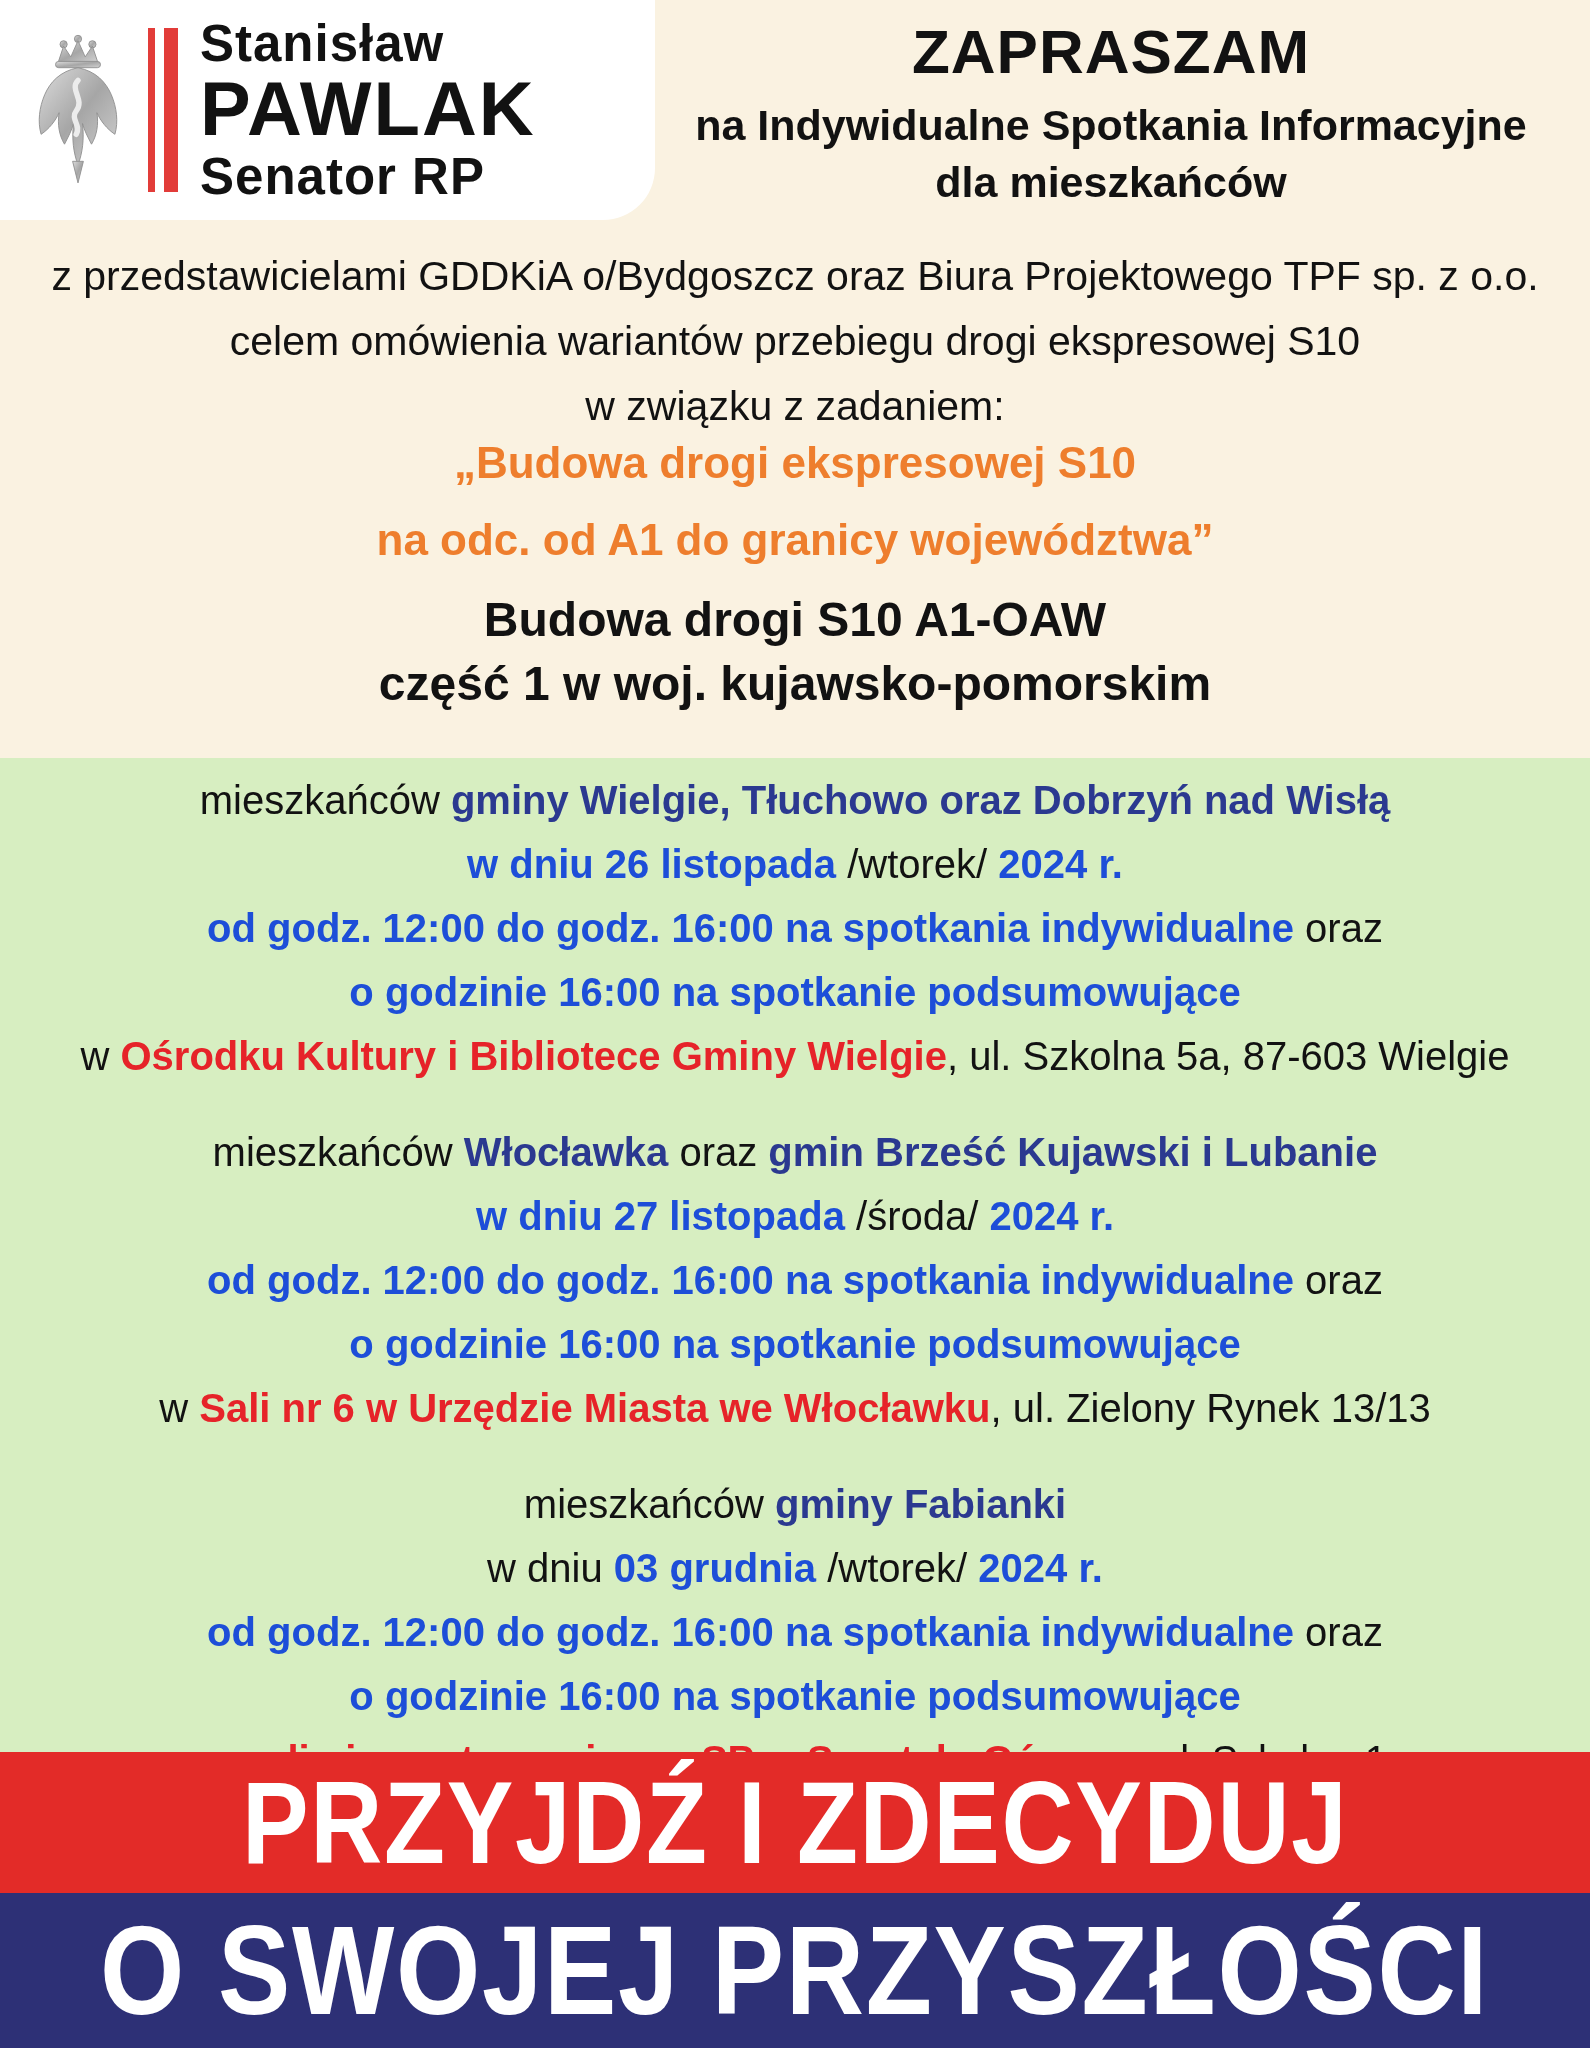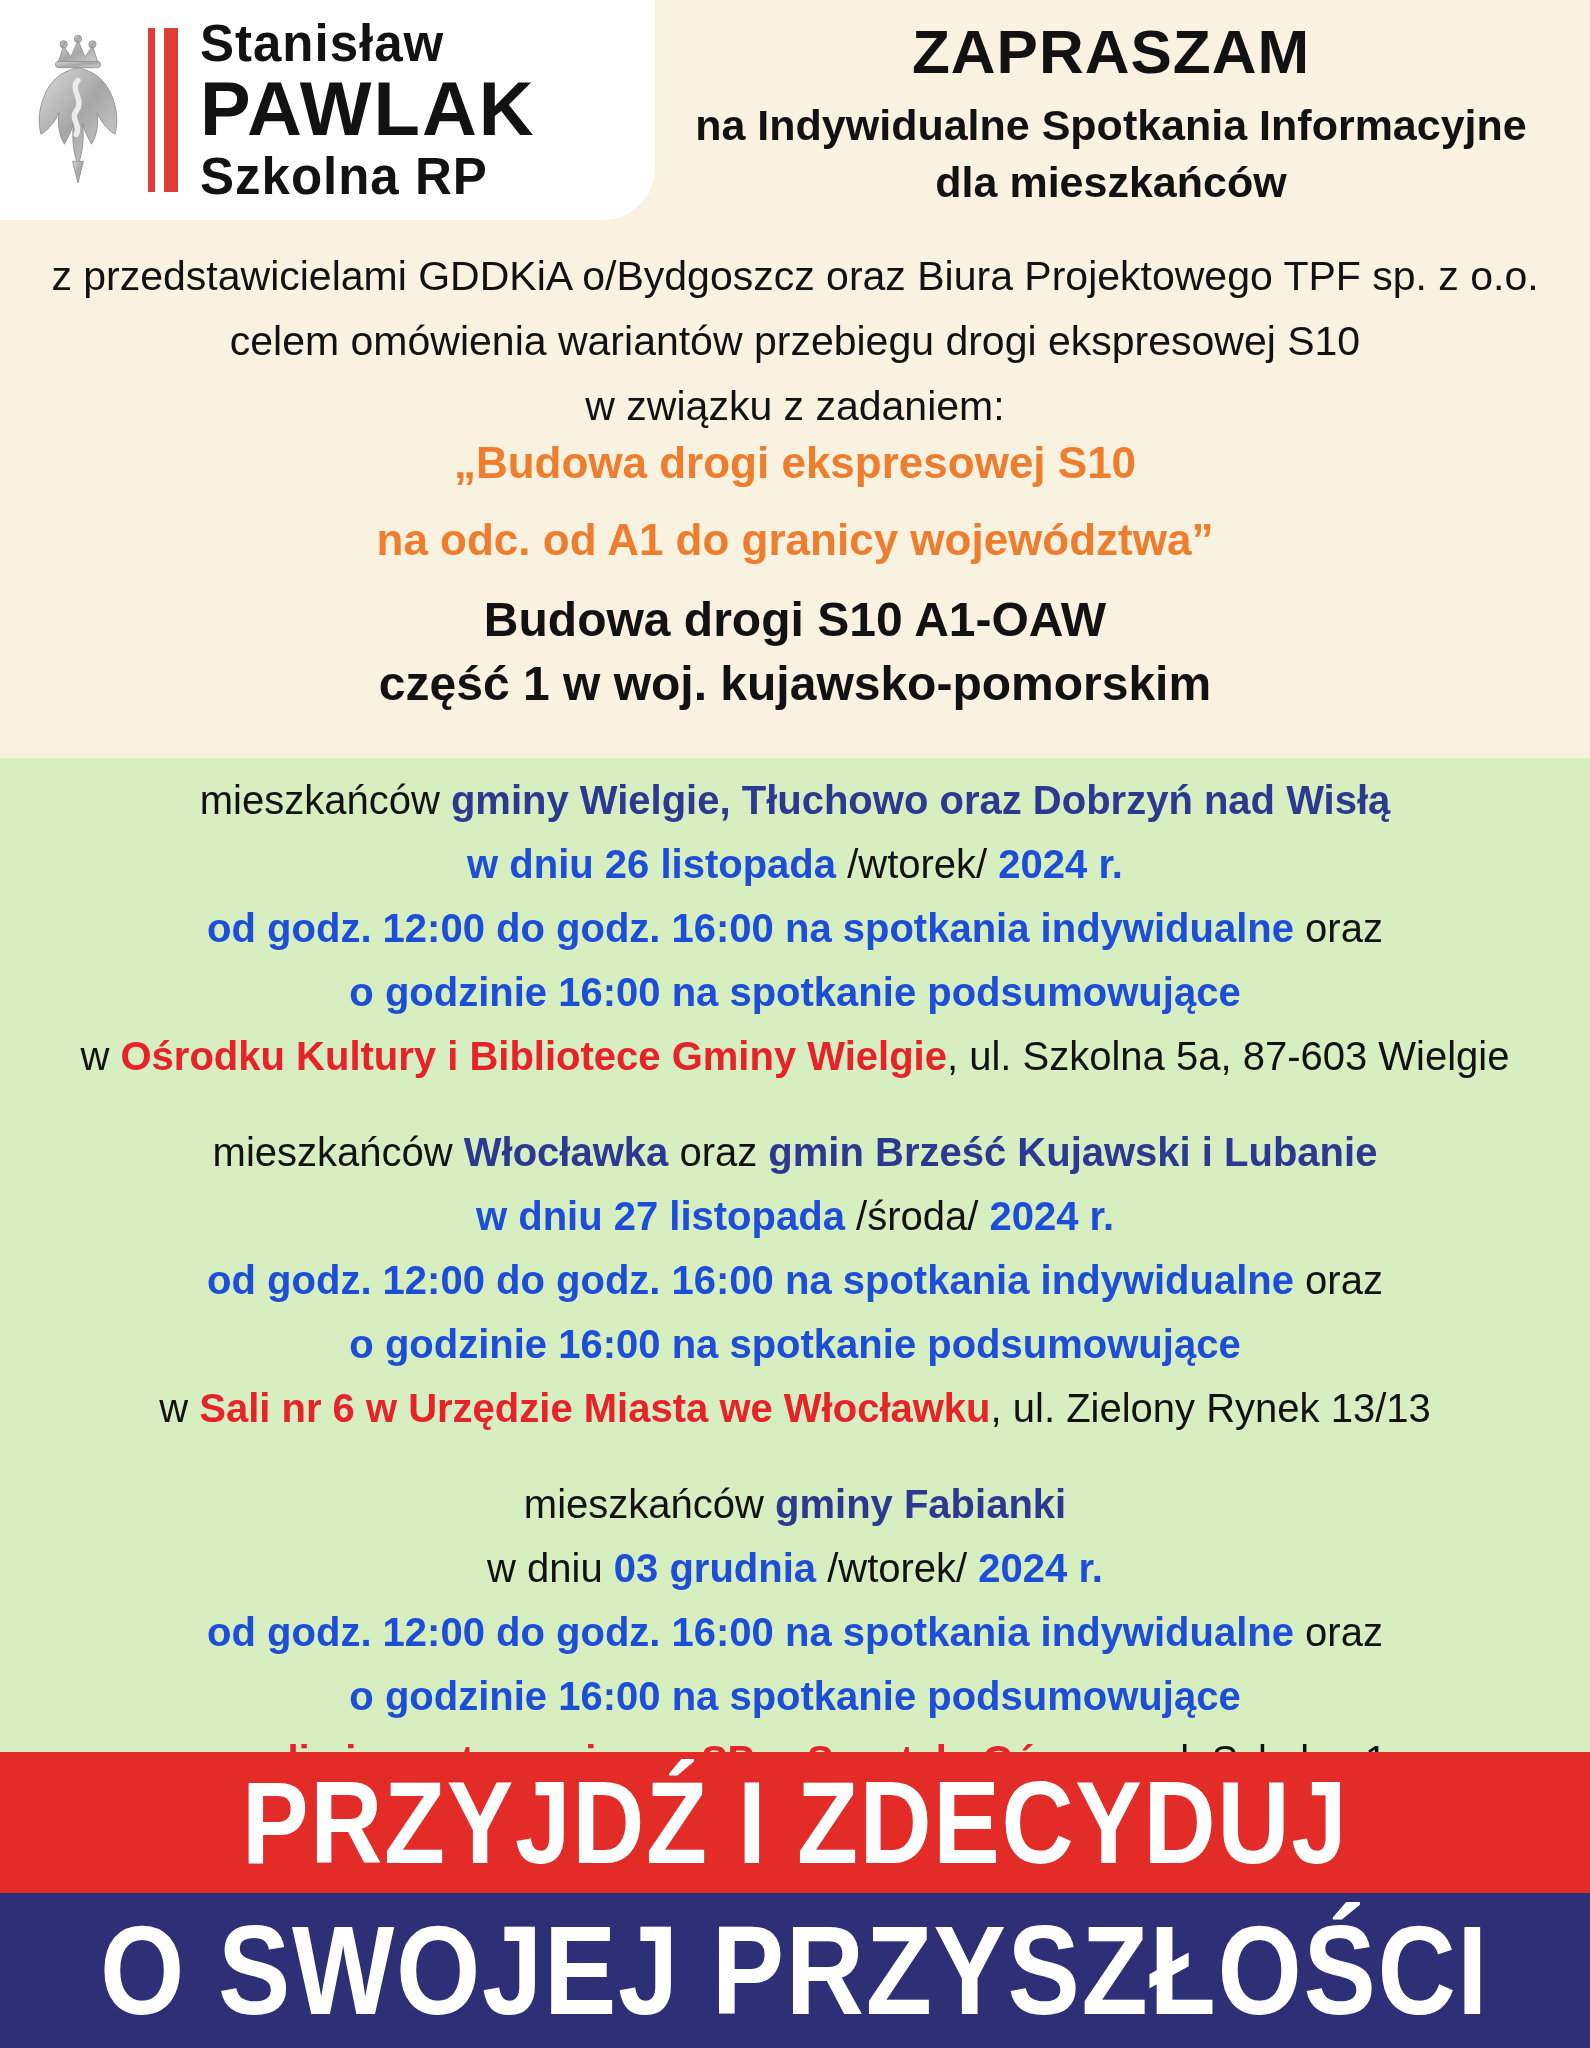--- a/index.html
+++ b/index.html
@@ -79,21 +79,21 @@
           <rect x="35" y="31" width="50" height="7" rx="3.5" fill="url(#silver)" stroke="#8f8f8f"></rect>
           <path d="M60 38 C40 42 29 54 23 68 C17 82 15 98 19 112 C28 106 35 97 39 88 C37 101 39 113 45 123 C49 115 53 108 55 100 C53 117 55 133 60 146 C65 133 67 117 65 100 C67 108 71 115 75 123 C81 113 83 101 81 88 C85 97 92 106 101 112 C105 98 103 82 97 68 C91 54 80 42 60 38 Z" fill="url(#silver)" stroke="#8f8f8f" stroke-width="1"></path>
           <path d="M54 142 L60 166 L66 142 Z" fill="url(#silver)" stroke="#8f8f8f"></path>
           <path d="M60 52 C50 62 68 74 58 86 C51 95 64 102 58 112" stroke="#ececec" fill="none" stroke-width="6" stroke-linecap="round"></path>
         </svg>
       </span>
       <span class="stripe"></span>
       <div class="logo-text">
         <div class="logo-first">Stanisław</div>
         <div class="logo-last">PAWLAK</div>
-        <div class="logo-role">Szkolna RP</div>
+        <div class="logo-role">Senator RP</div>
       </div>
     </div>
 
     <div class="invite">
       <div class="invite-main">ZAPRASZAM</div>
       <div class="invite-sub">na Indywidualne Spotkania Informacyjne</div>
       <div class="invite-sub">dla mieszkańców</div>
     </div>
 
     <div class="intro">

